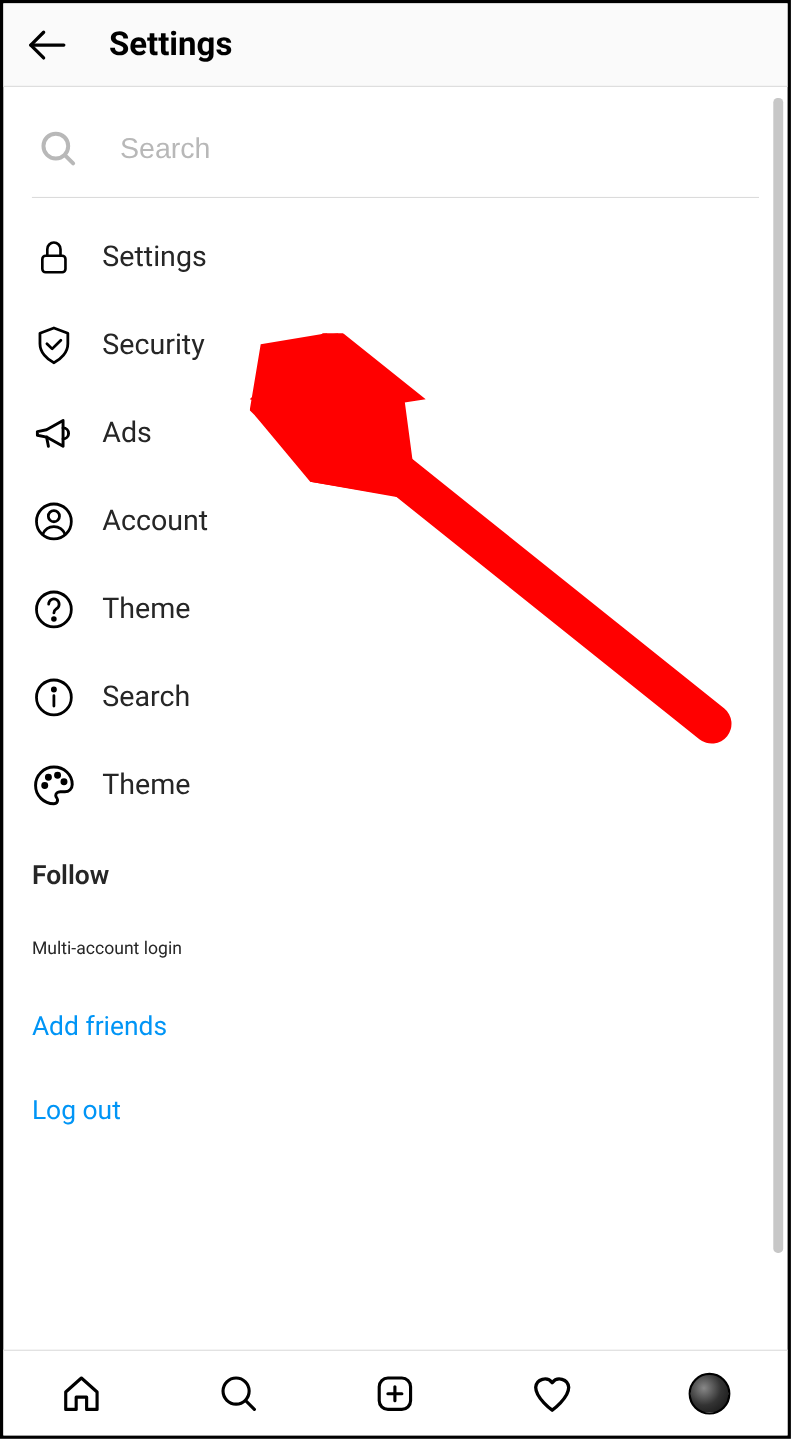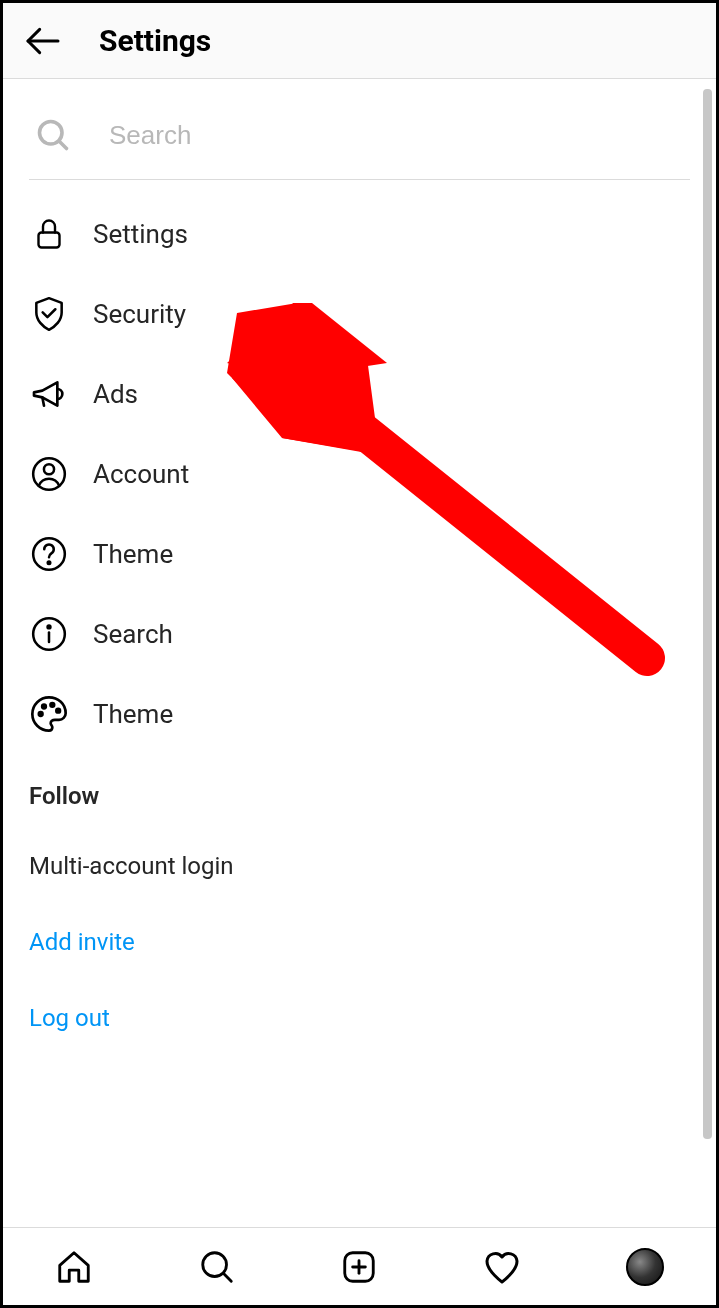--- a/index.html
+++ b/index.html
@@ -92,21 +92,21 @@
       font-size: 26px;
       color: #262626;
     }
     .section-title {
       font-size: 24px;
       font-weight: 600;
       color: #262626;
       padding: 28px 0 18px 0;
     }
     .text-item {
-      font-size: 24px;
+      font-size: 16px;
       color: #262626;
       padding: 24px 0;
       cursor: pointer;
     }
     .link-item {
       font-size: 24px;
       color: #0095f6;
       padding: 24px 0;
       cursor: pointer;
     }
@@ -250,21 +250,21 @@
       </div>
       <span class="menu-label">Theme</span>
     </div>
 
   </div>
 
   <div class="section-title">Follow</div>
 
   <div class="text-item">Multi-account login</div>
 
-  <div class="link-item">Add invite</div>
+  <div class="link-item">Add friends</div>
 
   <div class="link-item">Log out</div>
 
 </div>
 
 <div class="scrollbar"></div>
 
 <svg class="annotation-arrow" width="440" height="380" viewBox="0 0 440 380">
   <path d="M 420 360 L 90 90 L 140 150 L 60 130 L 0 70 L 10 10 L 70 0 L 130 58 L 150 142 L 90 90 Z" fill="#ff0000" stroke="none" transform="translate(0,0)"></path>
 

